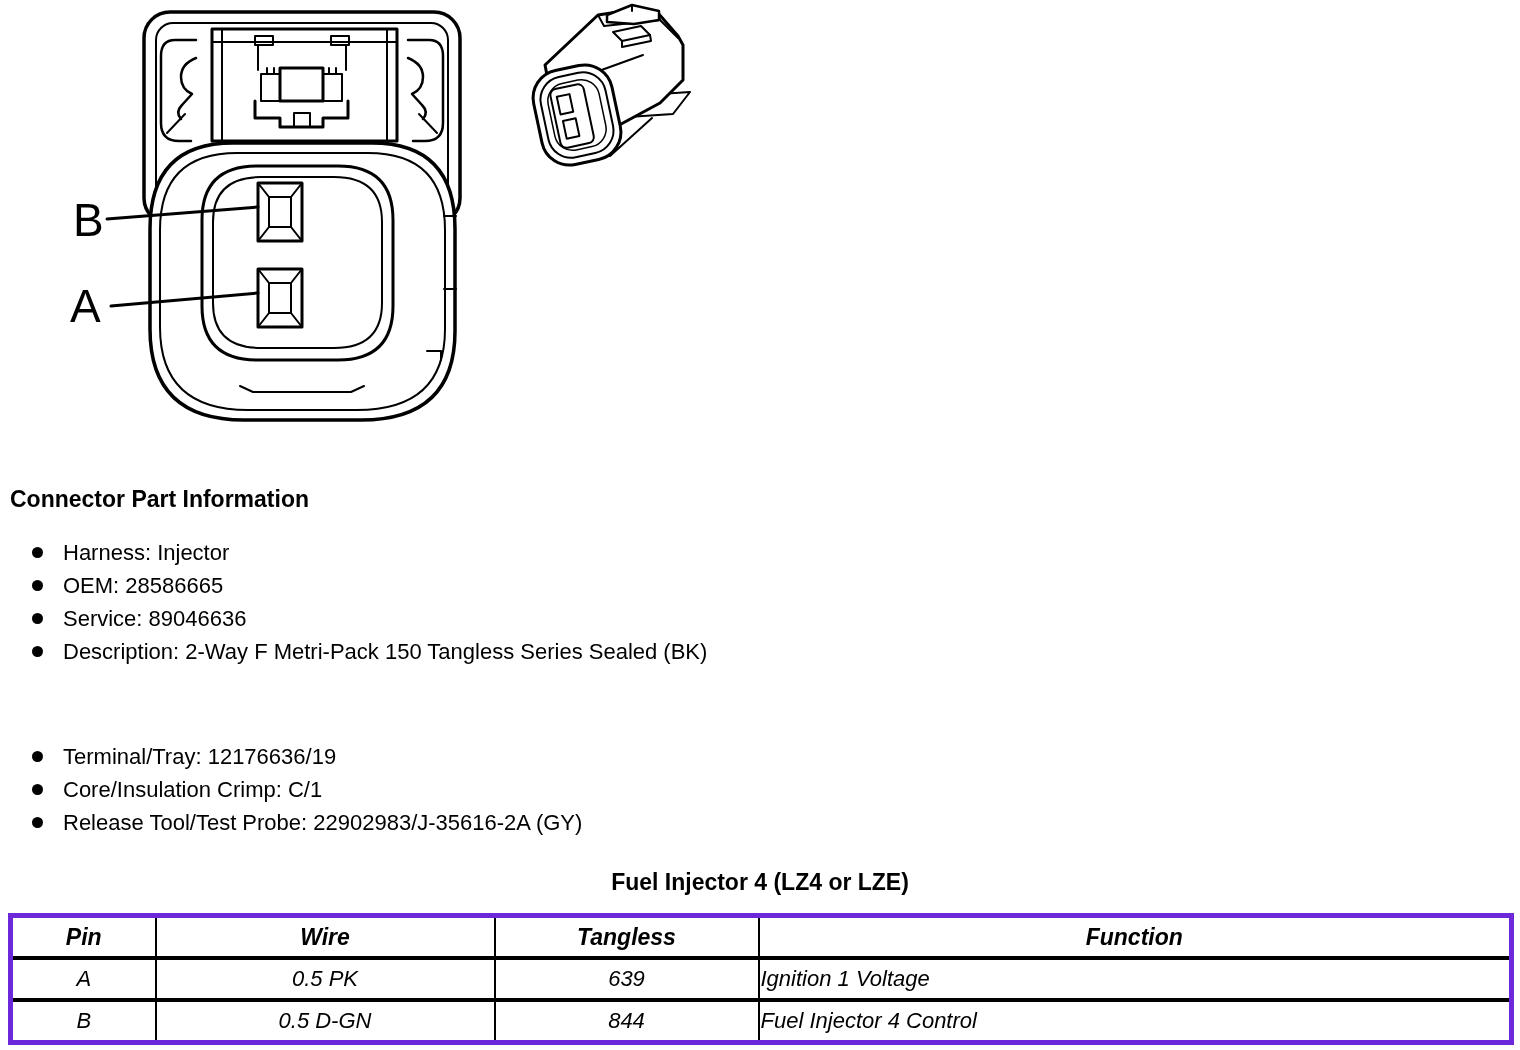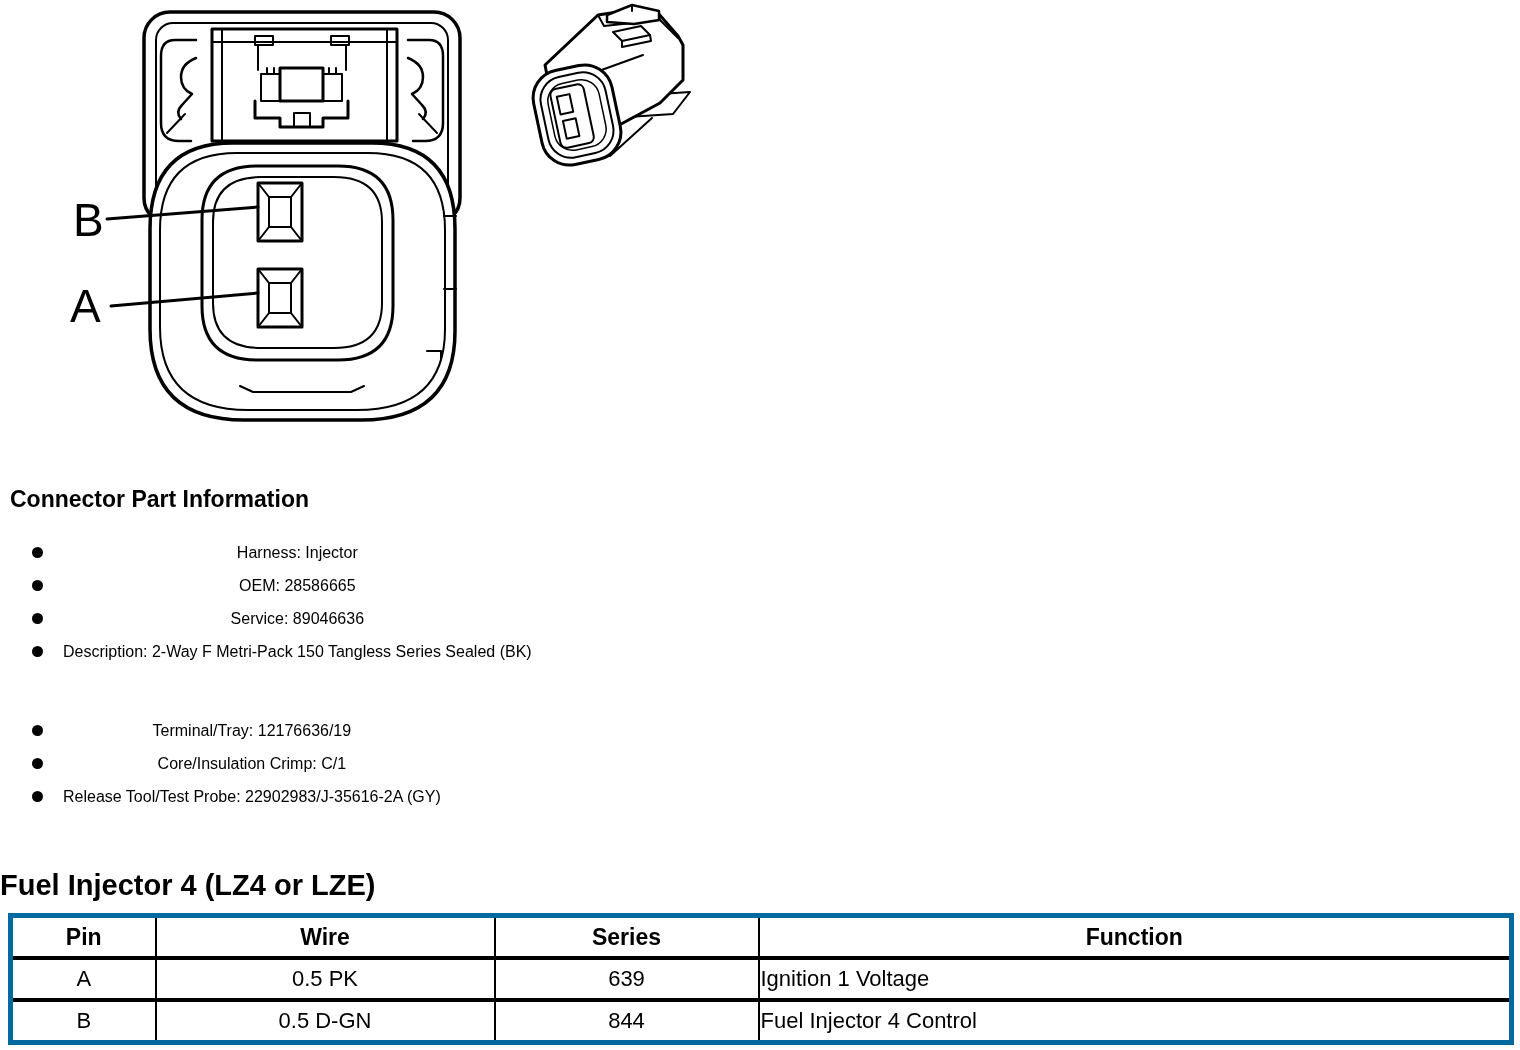--- a/index.html
+++ b/index.html
@@ -20,57 +20,57 @@
     left: 10px;
     font-size: 23px;
     font-weight: bold;
     white-space: nowrap;
   }
   .heading-connector { top: 486px; }
   .heading-terminal  { top: 678px; }
 
   .bullet-list { position: absolute; left: 30px; }
   .list-connector { top: 536px; }
-  .list-terminal  { top: 714px; }
+  .list-terminal  { top: 740px; }
   .bullet-item {
     position: relative;
     padding-left: 33px;
-    font-size: 16px;
+    font-size: 22px;
     line-height: 33px;
     white-space: nowrap;
-    text-align: center;
   }
   .bullet-dot {
     position: absolute;
     left: 2px;
     top: 11px;
     width: 11px;
     height: 11px;
     border-radius: 50%;
     background: #000;
   }
 
   .table-title {
     position: absolute;
     left: 0;
     top: 869px;
     width: 1520px;
-    text-align: left;
-    font-size: 29px;
+    text-align: center;
+    font-size: 23px;
     font-weight: bold;
   }
 
   table.pinout {
     position: absolute;
     left: 8px;
     top: 913px;
     width: 1501px;
     border-collapse: collapse;
     table-layout: fixed;
-    border: 5px solid #0369a1;
+    border: 5px solid #6d28d9;
+    font-style: italic;
   }
   table.pinout th, table.pinout td {
     border: 2px solid #000;
     height: 36px;
     vertical-align: middle;
     overflow: hidden;
   }
   table.pinout th {
     font-size: 23px;
     font-weight: bold;
@@ -220,21 +220,21 @@
     <colgroup>
       <col style="width:145px">
       <col style="width:339px">
       <col style="width:264px">
       <col style="width:753px">
     </colgroup>
     <tbody>
         <tr>
       <th>Pin</th>
       <th>Wire</th>
-      <th>Series</th>
+      <th>Tangless</th>
       <th>Function</th>
     </tr>
     <tr>
       <td>A</td>
       <td>0.5 PK</td>
       <td>639</td>
       <td class="fn">Ignition 1 Voltage</td>
     </tr>
     <tr>
       <td>B</td>

